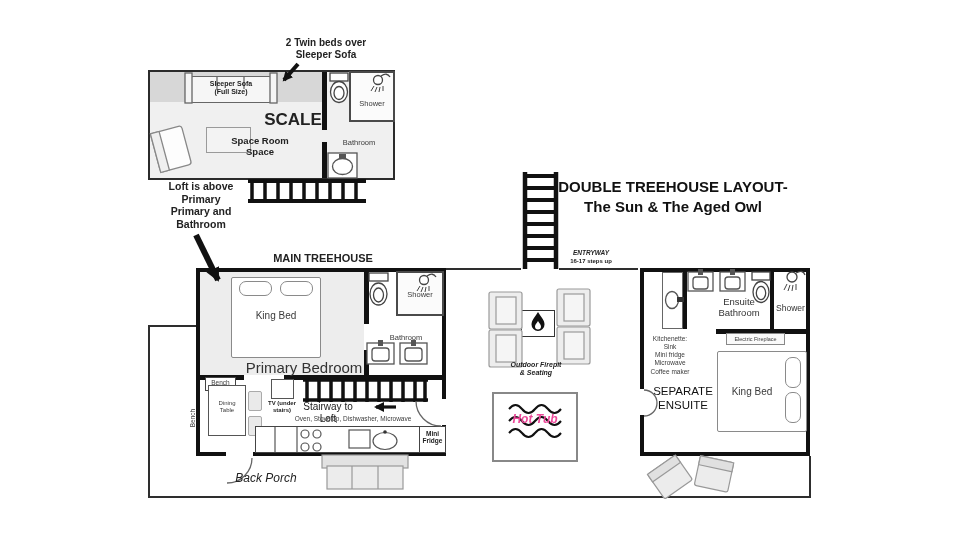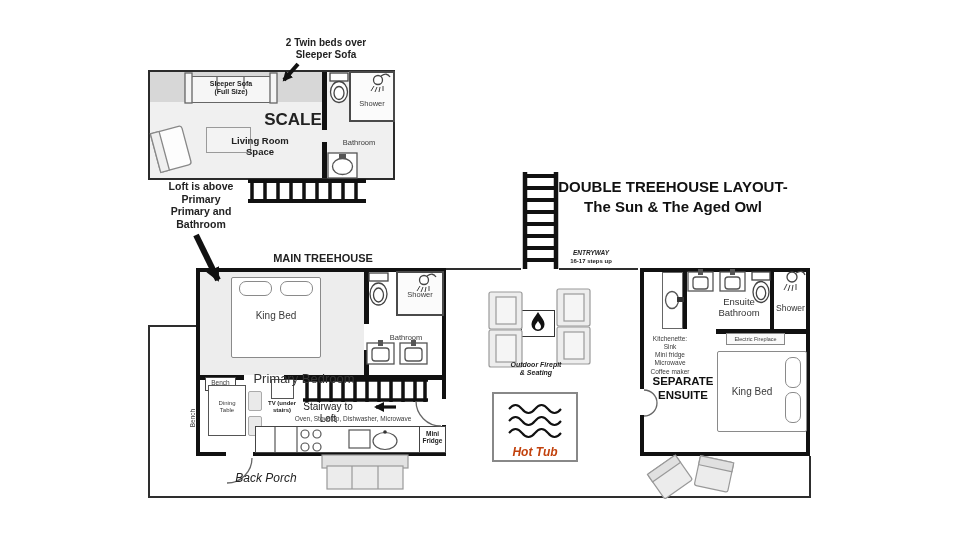--- a/index.html
+++ b/index.html
@@ -286,29 +286,29 @@
     <div>Primary and</div>
     <div>Bathroom</div>
   </div>
 
   <div class="txt b" style="left:190px;top:80px;width:82px;font-size:7px;font-weight:600;">
     <div>Sleeper Sofa</div>
     <div>(Full Size)</div>
   </div>
   <div class="txt b" style="left:262px;top:110px;width:62px;font-size:17px;font-weight:800;">SCALE</div>
   <div class="txt" style="left:222px;top:136px;width:76px;font-size:9.5px;font-weight:700;">
-    <div>Living Room</div>
+    <div>Space Room</div>
     <div>Space</div>
   </div>
   <div class="txt small" style="left:350px;top:100px;width:44px;font-size:7.5px;">Shower</div>
   <div class="txt small" style="left:330px;top:139px;width:58px;font-size:7.5px;">Bathroom</div>
 
   <div class="txt b" style="left:258px;top:252px;width:130px;font-size:11px;font-weight:800;">MAIN TREEHOUSE</div>
   <div class="txt small" style="left:231px;top:310px;width:90px;font-size:10px;">King Bed</div>
-  <div class="txt" style="left:233px;top:359px;width:142px;font-size:13px;color:#333;margin-top:13px;">Primary Bedroom</div>
+  <div class="txt" style="left:233px;top:359px;width:142px;font-size:15px;color:#333;">Primary Bedroom</div>
   <div class="txt small" style="left:397px;top:291px;width:46px;font-size:7.5px;">Shower</div>
   <div class="txt small" style="left:380px;top:334px;width:52px;font-size:7.5px;">Bathroom</div>
   <div class="txt small" style="left:205px;top:379px;width:31px;font-size:6.5px;">Bench</div>
   <div class="txt small" style="left:172px;top:412px;width:46px;height:12px;font-size:6.5px;transform:rotate(-90deg);">Bench</div>
   <div class="txt small" style="left:208px;top:400px;width:38px;font-size:6px;">
     <div>Dining</div>
     <div>Table</div>
   </div>
   <div class="txt b" style="left:256px;top:400px;width:52px;font-size:6px;">
     <div>TV (under</div>
@@ -325,34 +325,34 @@
   <div class="txt b" style="left:543px;top:178px;width:260px;font-size:15px;font-weight:800;color:#111;">DOUBLE TREEHOUSE LAYOUT-</div>
   <div class="txt b" style="left:543px;top:198px;width:260px;font-size:15px;font-weight:800;color:#111;">The Sun &amp; The Aged Owl</div>
 
   <div class="txt b i" style="left:556px;top:249px;width:70px;font-size:6.5px;">ENTRYWAY</div>
   <div class="txt" style="left:556px;top:258px;width:70px;font-size:6px;font-weight:600;">16-17 steps up</div>
 
   <div class="txt i" style="left:496px;top:361px;width:80px;font-size:7px;font-weight:600;color:#222;">
     <div>Outdoor Firepit</div>
     <div>&amp; Seating</div>
   </div>
-  <div class="txt i" style="left:497px;top:446px;width:76px;font-size:12px;font-weight:600;color:#c2410c;">Hot Tub</div>
+  <div class="txt i" style="left:497px;top:413px;width:76px;font-size:12px;font-weight:600;color:#ec4899;">Hot Tub</div>
 
   <div class="txt small" style="left:642px;top:335px;width:56px;font-size:6.5px;line-height:1.25;">
     <div>Kitchenette:</div>
     <div>Sink</div>
     <div>Mini fridge</div>
     <div>Microwave</div>
     <div>Coffee maker</div>
   </div>
   <div class="txt" style="left:706px;top:297px;width:66px;font-size:9.5px;color:#333;">
     <div>Ensuite</div>
     <div>Bathroom</div>
   </div>
   <div class="txt" style="left:772px;top:304px;width:37px;font-size:8.5px;color:#333;">Shower</div>
   <div class="txt small" style="left:726px;top:336px;width:59px;font-size:5.5px;">Electric Fireplace</div>
-  <div class="txt b" style="left:646px;top:374px;width:74px;font-size:11.5px;font-weight:700;color:#111;line-height:1.25;">
+  <div class="txt b" style="left:646px;top:384px;width:74px;font-size:11.5px;font-weight:400;color:#111;line-height:1.25;">
     <div>SEPARATE</div>
     <div>ENSUITE</div>
   </div>
   <div class="txt small" style="left:722px;top:386px;width:60px;font-size:10px;">King Bed</div>
 
 </div>
 
 </body></html>

